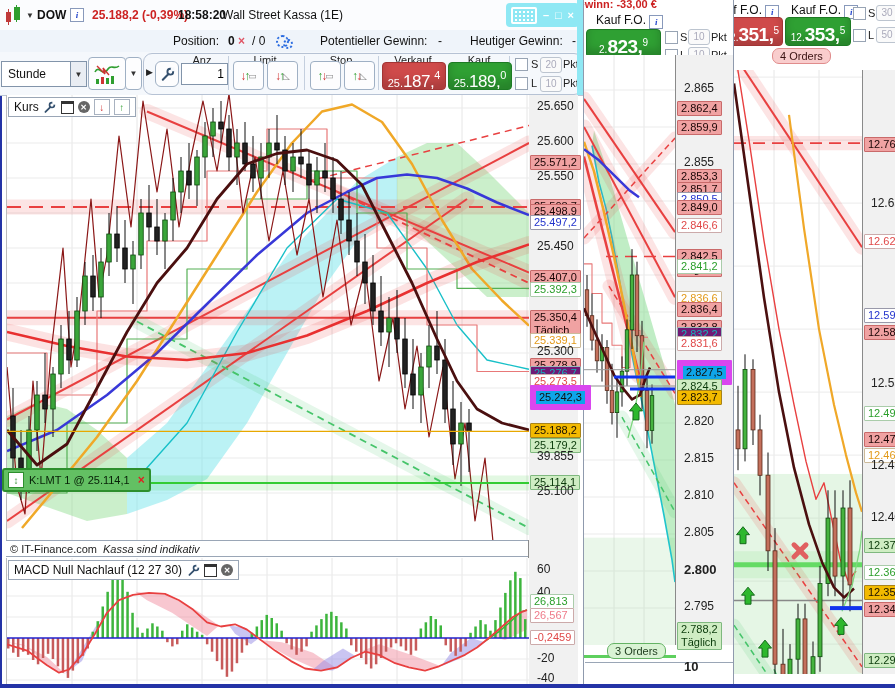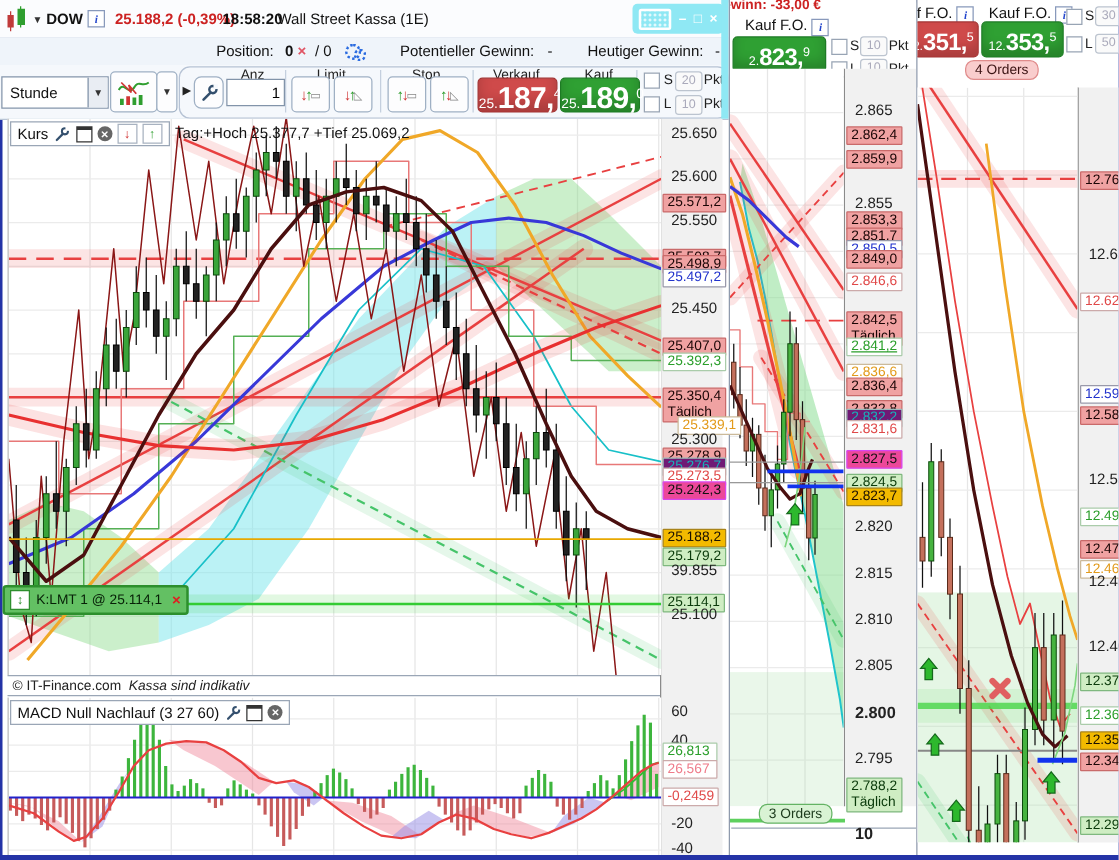--- a/index.html
+++ b/index.html
@@ -15,38 +15,38 @@
   .tick.b{font-weight:bold;font-size:13px;}
   .pink,.pink2{background:#f0a2a2;border:1px solid #c96a6a;color:#1a0505;}
   .amber{background:#f3ba00;border:1px solid #a8831a;color:#1a1000;}
   .green,.green2{background:#cfedc3;border:1px solid #7fb87f;color:#0a3a0a;}
   .blue-t{background:#fff;border:1px solid #99a;color:#2233cc;}
   .green-t{background:#fff;border:1px solid #aca;color:#2a9e2a;}
   .orange-t{background:#fff;border:1px solid #ccba9a;color:#e29a1a;}
   .cyan-t{background:#701a75;border:1px solid #9bb;color:#16b2ba;}
   .red-t{background:#fff;border:1px solid #caa;color:#e04848;}
   .red-t2{background:#fff;border:1px solid #caa;color:#ef7b8a;}
-  .plain-l{background:#ec4899;border:1px solid #d946ef;color:#111;}
+  .plain-l{background:#0ea5e9;border:6px solid #d946ef;color:#111;}
 
   .titlebar{position:absolute;left:0;top:0;width:583px;height:30px;background:#fbfcfe;
             border-bottom:1px solid #c2cede;font-size:12px;color:#111;}
   .posrow{position:absolute;left:0;top:30px;width:583px;height:22px;background:#eff4fa;
           border-bottom:1px solid #c2cede;font-size:12px;color:#111;}
   .toolbar{position:absolute;left:0;top:52px;width:583px;height:43px;background:#f5f8fc;
            border-bottom:1px solid #b9c5d6;font-size:11px;color:#222;}
   .tb-label{position:absolute;top:2px;font-size:11px;color:#222;text-align:center;}
   .tb-frame{position:absolute;border:1px solid #b6c2d4;border-radius:9px;background:transparent;}
   .tb-sep{position:absolute;width:1px;background:#c4cfde;}
   .icon-btn{position:absolute;border:1px solid #9fb0c4;border-radius:4px;background:#fdfdfe;
             display:flex;align-items:center;justify-content:center;}
   .ord-ic{font-weight:bold;font-size:12px;letter-spacing:-2px;}
   .bigbtn{position:absolute;border-radius:4px;color:#fff;text-align:center;
           box-shadow:inset 0 -8px 10px rgba(0,0,0,0.18);cursor:pointer;}
   .bigbtn .pp{font-size:11px;}
-  .bigbtn .pm{font-size:24px;font-weight:bold;letter-spacing:-0.5px;}
+  .bigbtn .pm{font-size:17px;font-weight:normal;letter-spacing:-0.5px;}
   .bigbtn .ps{font-size:11px;vertical-align:8px;}
   .btn-red{background:#cf4a4a;border:1px solid #a23434;}
   .btn-green{background:#2fa033;border:1px solid #1d7a24;}
   .chk{position:absolute;width:11px;height:11px;background:#fff;border:1px solid #98a4b4;}
   .valbox{position:absolute;width:20px;height:14px;border:1px solid #bcc4cf;border-radius:3px;
           background:#fafafa;color:#aab;font-size:10px;text-align:center;line-height:14px;}
   .sl-txt{position:absolute;font-size:11px;color:#222;}
   .hdrbox{position:absolute;background:#fff;border:1px solid #9aa6b6;height:18px;
           display:flex;align-items:center;gap:4px;padding:0 5px;font-size:12px;color:#111;z-index:5;}
   .mini-ic{width:14px;height:13px;display:inline-flex;align-items:center;justify-content:center;font-size:10px;}
@@ -381,21 +381,20 @@
           <path d="M3 13.5 L9 7.5" stroke="#34506e" stroke-width="2.2" stroke-linecap="round"></path>
           <circle cx="11" cy="5" r="3" fill="none" stroke="#34506e" stroke-width="2"></circle>
           <rect x="11.5" y="0.5" width="4" height="4" fill="#fff"></rect>
         </svg>
       </span>
     <span class="winic"></span>
     <span class="closic">✕</span>
     <span class="arrbox" style="color:#d03333">↓</span>
     <span class="arrbox" style="color:#2f9e2f">↑</span>
   </div>
-  <span class="abs" style="left:140px;top:99px;font-size:12px;color:#111;z-index:5">Tag:+Hoch 25.377,7 +Tief 25.069,2</span>
   <div class="ordertag">
     <span class="sq">↕</span>
     <span>K:LMT  1 @ 25.114,1</span>
     <span class="x">×</span>
   </div>
 
   <div class="copy">
     <span>© IT-Finance.com</span>
     <span style="font-style:italic">Kassa sind indikativ</span>
   </div>
@@ -526,21 +525,21 @@
         <rect x="497.1" y="34.9" width="2.5" height="45.1" fill="#3db53d"></rect>
         <rect x="502.1" y="22.3" width="2.5" height="57.8" fill="#3db53d"></rect>
         <rect x="507.1" y="13.8" width="2.5" height="66.2" fill="#3db53d"></rect>
         <rect x="512.1" y="20.1" width="2.5" height="59.9" fill="#3db53d"></rect>
         <rect x="517.0" y="61.1" width="2.5" height="18.9" fill="#3db53d"></rect>
         <path d="M0 80.0L522 80.0" fill="none" stroke="#2222cc" stroke-width="1.6" stroke-linejoin="round"></path>
         <path d="M478 83.2L492 73.7L504 63.2L514 53.8L520 51.9" fill="none" stroke="#33bb33" stroke-width="1.4" stroke-linejoin="round"></path>
         <path d="M0 86.3L20 92.6L40 107.3L52 114.7L62 111.5L75 96.8L88 75.8L100 54.8L112 42.2L126 36.9L142 34.9L158 35.9L172 42.2L186 51.6L200 64.3L214 68.5L228 66.3L240 71.6L254 82.1L268 92.6L284 103.1L298 110.5L314 112.6L330 109.4L344 100.0L358 93.7L372 96.8L388 105.2L402 109.4L418 112.6L432 108.3L446 102.0L458 96.8L470 89.5L482 80.0L494 69.5L506 59.0L515 53.8L520 52.2" fill="none" stroke="#e84040" stroke-width="1.8" stroke-linejoin="round"></path>
       </svg></div>
   <div class="hdrbox" style="left:8px;top:560px">
-    <span>MACD Null Nachlauf (3 27 60)</span>
+    <span>MACD Null Nachlauf (12 27 30)</span>
     <span class="mini-ic">
         <svg width="13" height="13" viewBox="0 0 16 16">
           <path d="M3 13.5 L9 7.5" stroke="#34506e" stroke-width="2.2" stroke-linecap="round"></path>
           <circle cx="11" cy="5" r="3" fill="none" stroke="#34506e" stroke-width="2"></circle>
           <rect x="11.5" y="0.5" width="4" height="4" fill="#fff"></rect>
         </svg>
       </span>
     <span class="winic"></span>
     <span class="closic">✕</span>
   </div>
@@ -573,21 +572,21 @@
       <div class="axl pink" style="top: 270.1px;">
         <div>25.407,0</div>
       </div>
       <div class="axl green-t" style="top: 282px;">
         <div>25.392,3</div>
       </div>
       <div class="axl pink2" style="top: 309.72px;">
         <div>25.350,4</div>
         <div>Täglich</div>
       </div>
-      <div class="axl orange-t" style="top: 333px; margin-left: 12px;">
+      <div class="axl orange-t" style="top: 333px;">
         <div>25.339,1</div>
       </div>
       <div class="axl tick" style="top: 345px;">
         <div>25.300</div>
       </div>
       <div class="axl pink" style="top: 358px;">
         <div>25.278,9</div>
       </div>
       <div class="axl cyan-t" style="top: 366px;">
         <div>25.276,7</div>
@@ -756,21 +755,21 @@
       <div class="axl pink" style="top: 200.4px; text-align: right;">
         <div>2.849,0</div>
       </div>
       <div class="axl red-t" style="top: 218.16px;">
         <div>2.846,6</div>
       </div>
       <div class="axl pink2" style="top: 248.5px;">
         <div>2.842,5</div>
         <div>Täglich</div>
       </div>
-      <div class="axl green-t" style="top: 270px; text-decoration: underline;">
+      <div class="axl green-t" style="top: 259px;">
         <div>2.841,2</div>
       </div>
       <div class="axl orange-t" style="top: 291px;">
         <div>2.836,6</div>
       </div>
       <div class="axl pink" style="top: 302px;">
         <div>2.836,4</div>
       </div>
       <div class="axl pink" style="top: 320px;">
         <div>2.832,8</div>

